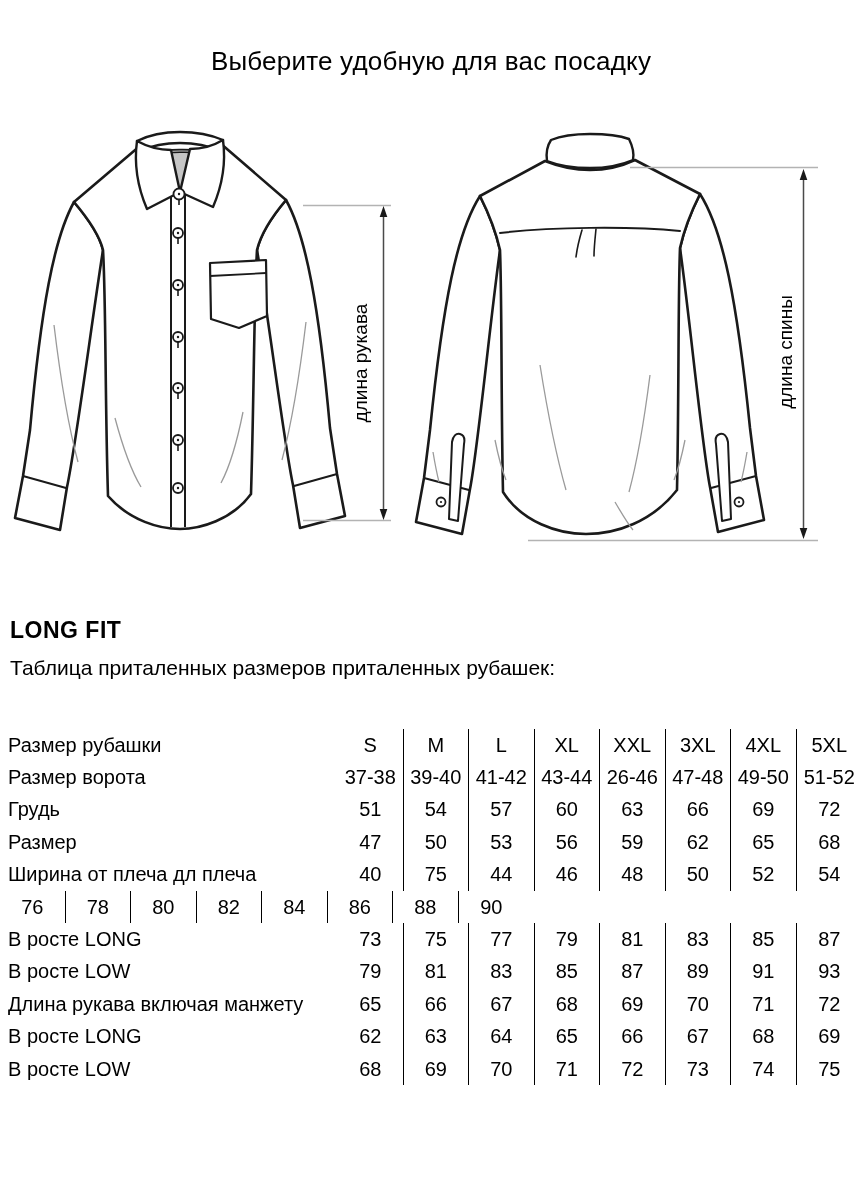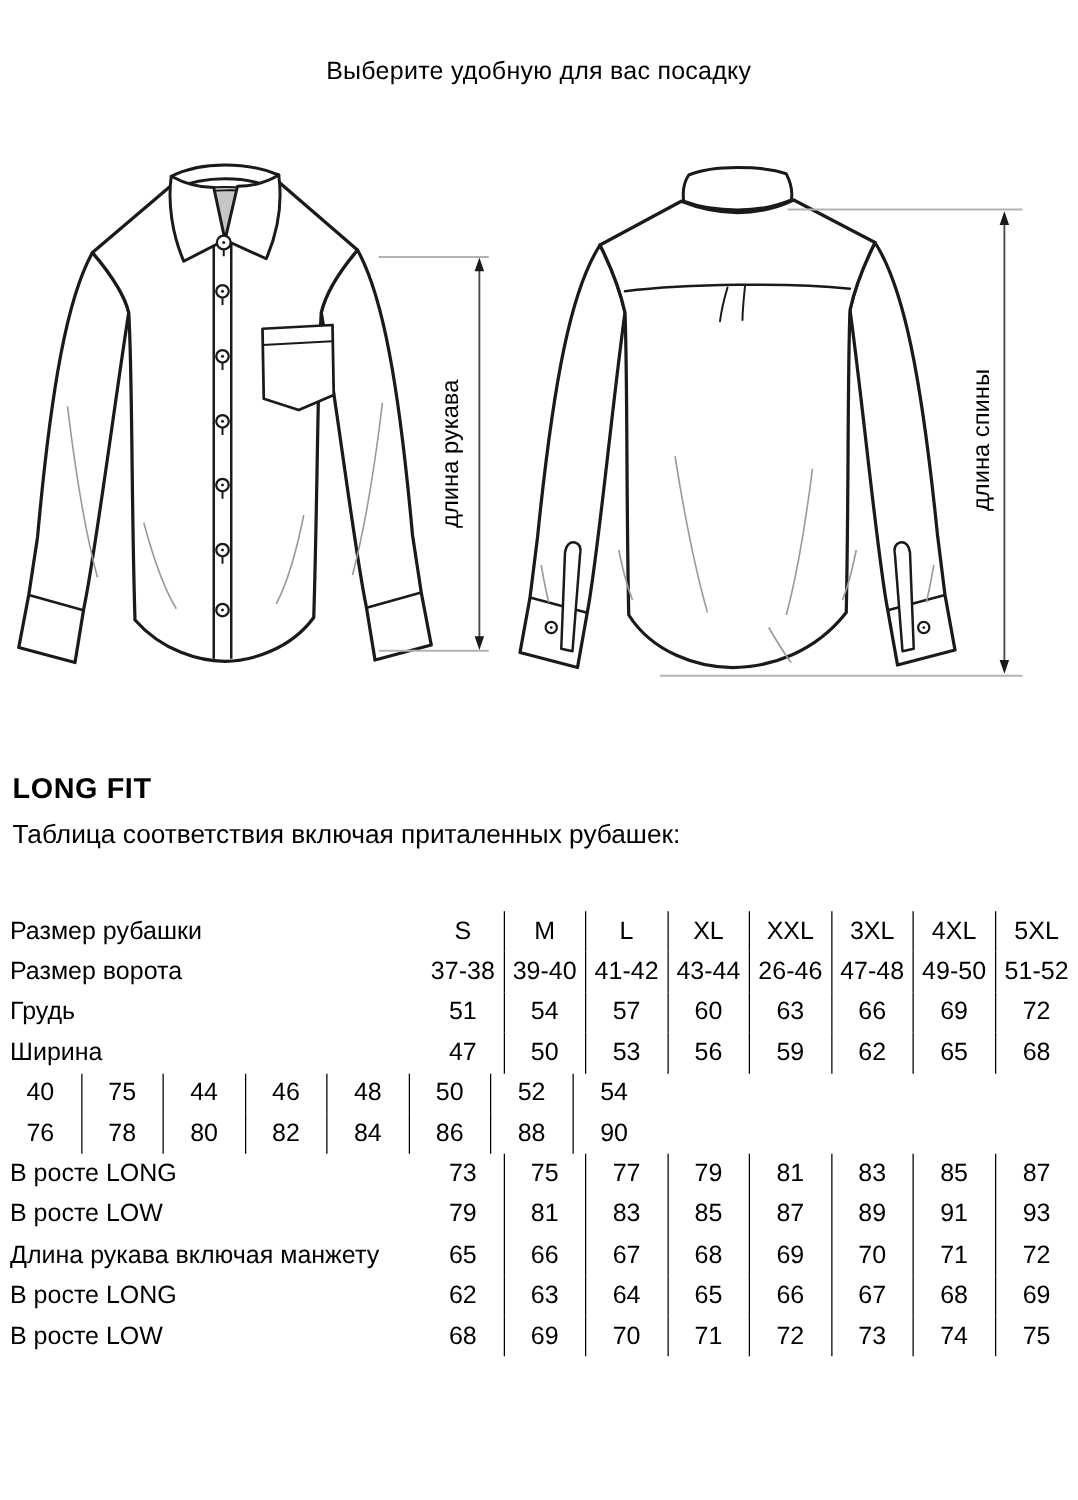--- a/index.html
+++ b/index.html
@@ -2,21 +2,21 @@
 <html><head>
 <meta charset="utf-8">
 <style>
   html,body{margin:0;padding:0;background:#fff;}
   .page{
     position:relative;width:862px;height:1200px;background:#ffffff;overflow:hidden;
     font-family:"Liberation Sans","DejaVu Sans",sans-serif;color:#000;
   }
   .title{
     position:absolute;top:46px;left:0;width:862px;text-align:center;
-    font-size:20px;font-weight:400;letter-spacing:0.2px;
+    font-size:26px;font-weight:400;letter-spacing:0.2px;
   }
   .figure{position:absolute;top:0;left:0;width:862px;height:600px;}
   .shirt-svg{position:absolute;}
   .overlay-svg{position:absolute;left:0;top:130px;}
   .vlabel{
     position:absolute;width:200px;height:24px;line-height:24px;text-align:center;
     font-size:19px;transform:rotate(-90deg);white-space:nowrap;
   }
   .slim-heading{
     position:absolute;top:617px;left:10px;font-size:23px;font-weight:700;letter-spacing:0.5px;
@@ -146,21 +146,21 @@
         <polygon points="803.5,39 799.7,50 807.3,50" fill="#1a1a1a"></polygon>
         <polygon points="803.5,409 799.7,398 807.3,398" fill="#1a1a1a"></polygon>
       </g>
     </svg>
 
     <div class="vlabel" style="left:261px;top:351px">длина рукава</div>
     <div class="vlabel" style="left:686px;top:340px">длина спины</div>
   </div>
 
   <div class="slim-heading">LONG FIT</div>
-  <div class="table-caption">Таблица соответствия включая приталенных рубашек:</div>
+  <div class="table-caption">Таблица приталенных размеров приталенных рубашек:</div>
 
   <div class="size-table">
       <div class="t-row">
         <div class="t-label">Размер рубашки</div>
         <div class="t-cell">S</div>
         <div class="t-cell">M</div>
         <div class="t-cell">L</div>
         <div class="t-cell">XL</div>
         <div class="t-cell">XXL</div>
         <div class="t-cell">3XL</div>
@@ -183,31 +183,32 @@
         <div class="t-cell">51</div>
         <div class="t-cell">54</div>
         <div class="t-cell">57</div>
         <div class="t-cell">60</div>
         <div class="t-cell">63</div>
         <div class="t-cell">66</div>
         <div class="t-cell">69</div>
         <div class="t-cell last">72</div>
       </div>
       <div class="t-row">
-        <div class="t-label">Ширина</div>
+        <div class="t-label">Размер</div>
         <div class="t-cell">47</div>
         <div class="t-cell">50</div>
         <div class="t-cell">53</div>
         <div class="t-cell">56</div>
         <div class="t-cell">59</div>
         <div class="t-cell">62</div>
         <div class="t-cell">65</div>
         <div class="t-cell last">68</div>
       </div>
       <div class="t-row">
+        <div class="t-label">Ширина от плеча дл плеча</div>
         <div class="t-cell">40</div>
         <div class="t-cell">75</div>
         <div class="t-cell">44</div>
         <div class="t-cell">46</div>
         <div class="t-cell">48</div>
         <div class="t-cell">50</div>
         <div class="t-cell">52</div>
         <div class="t-cell last">54</div>
       </div>
       <div class="t-row">

